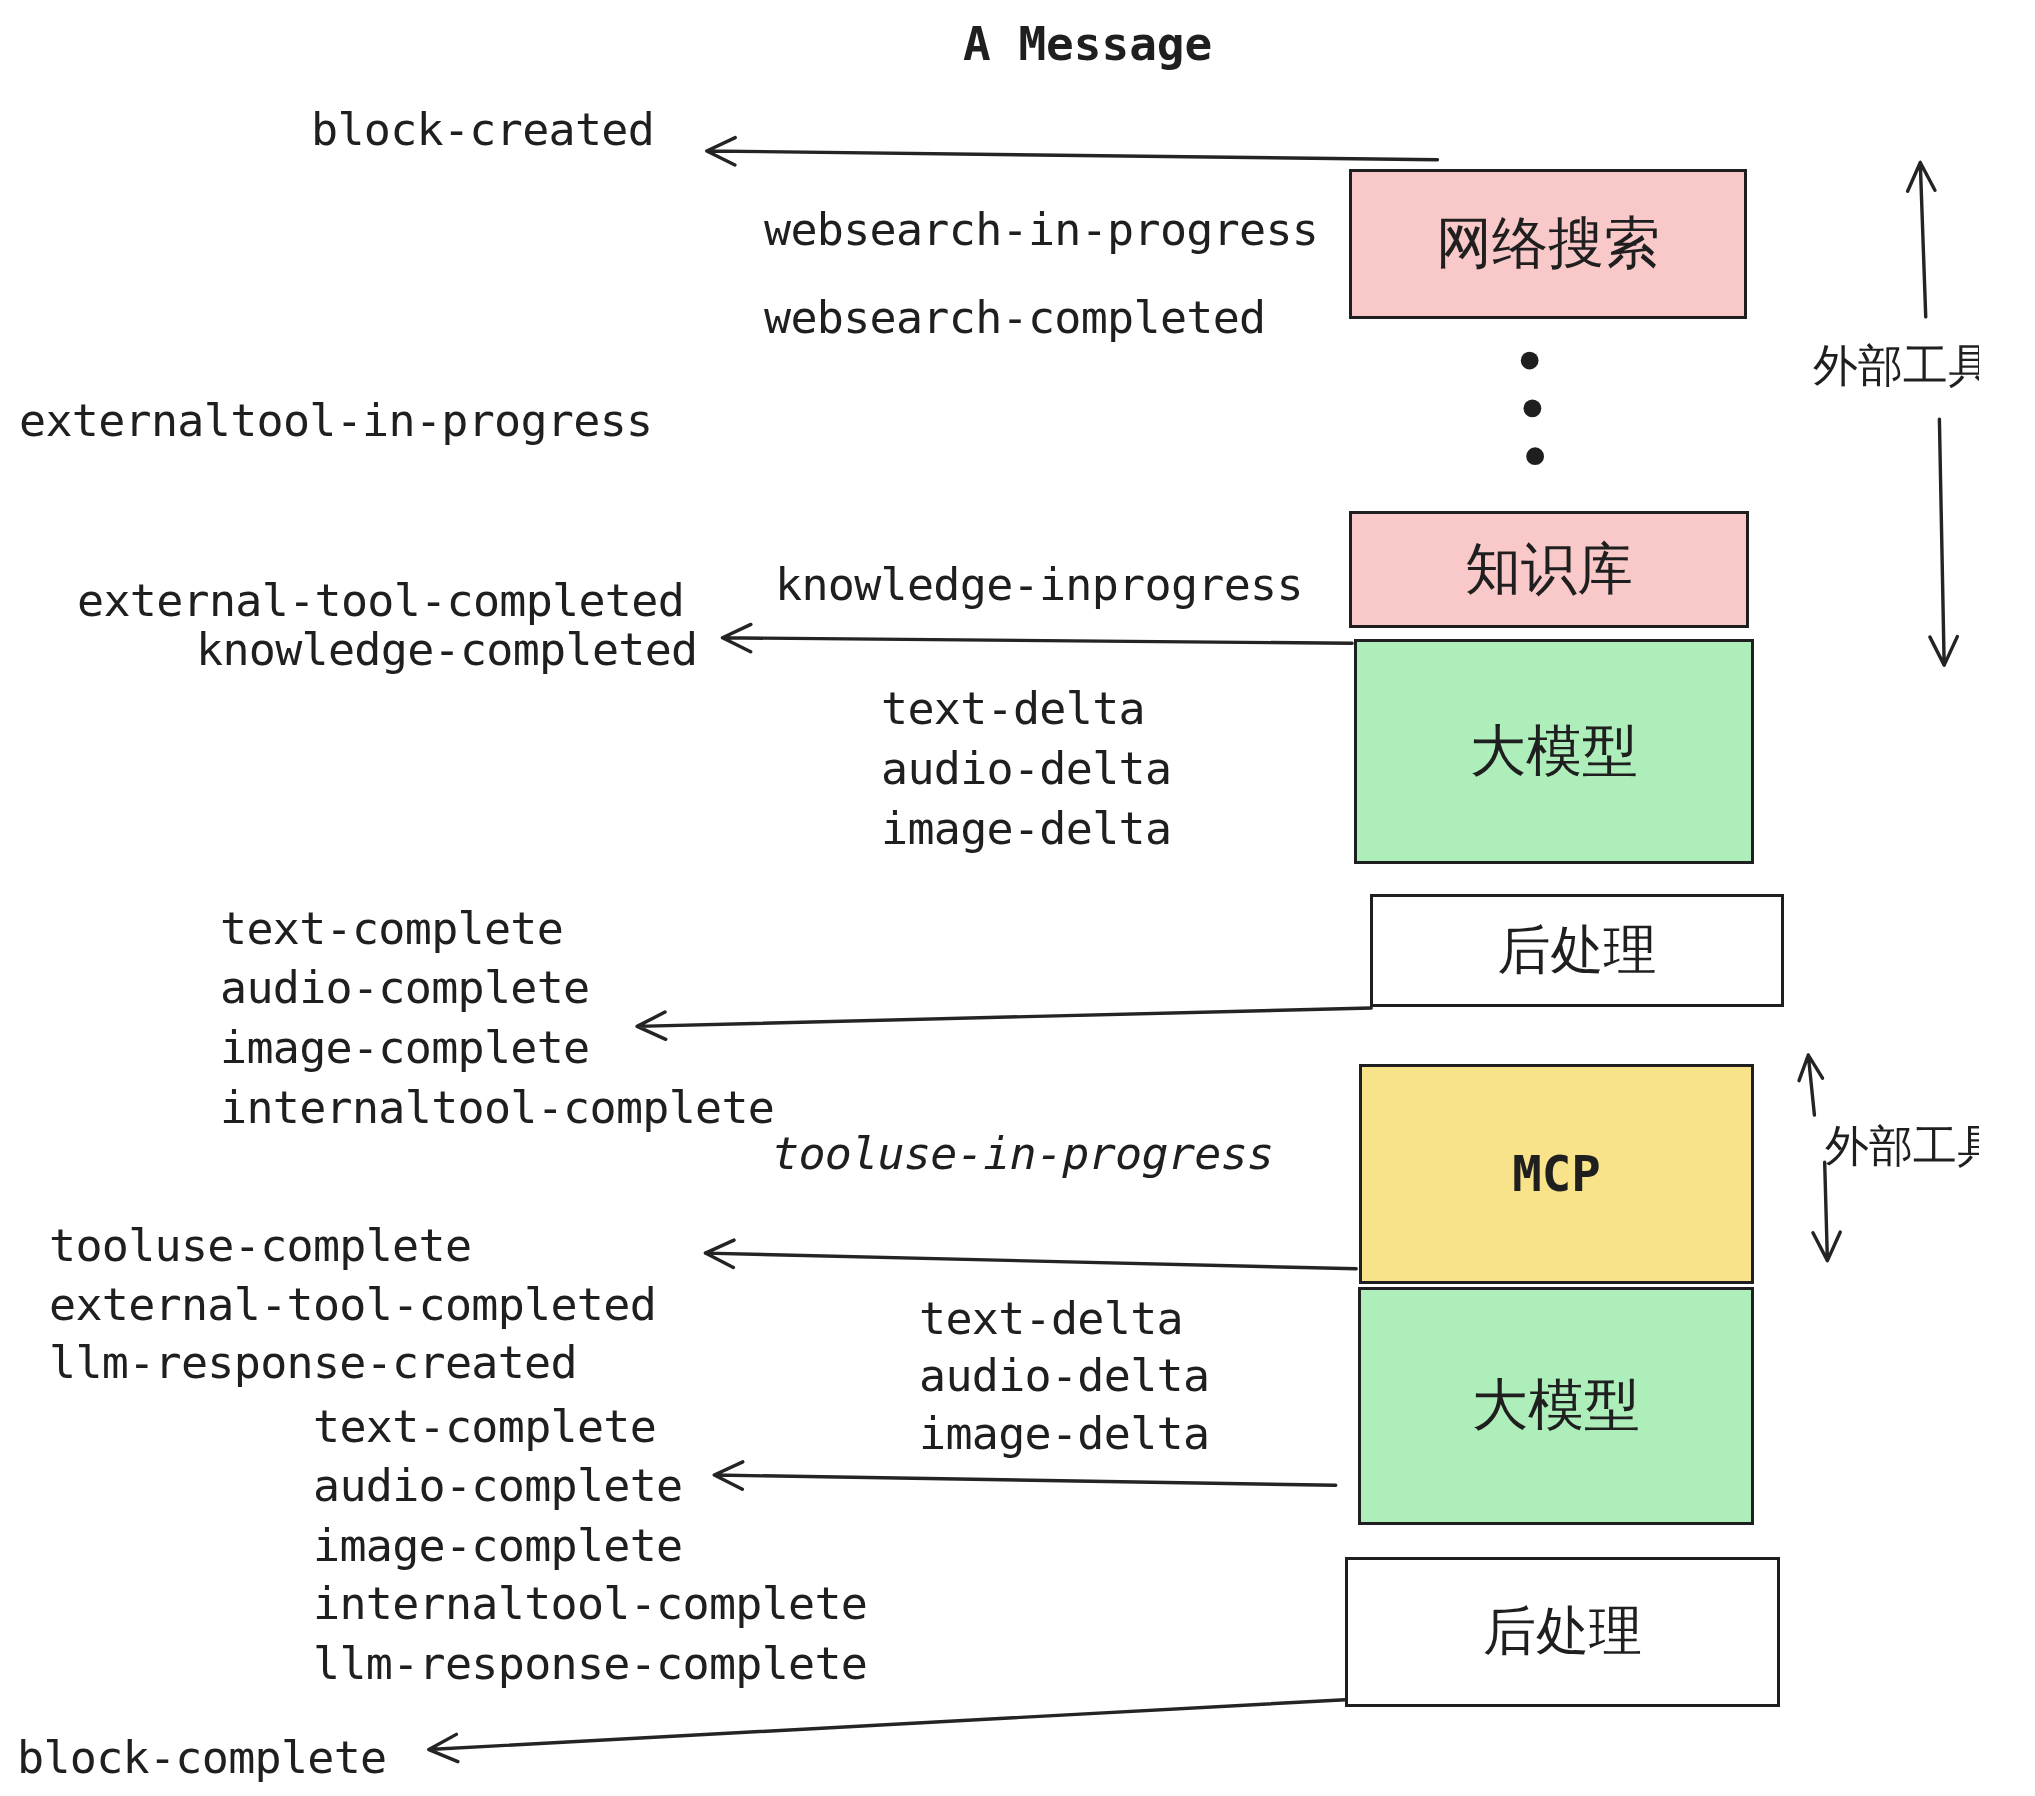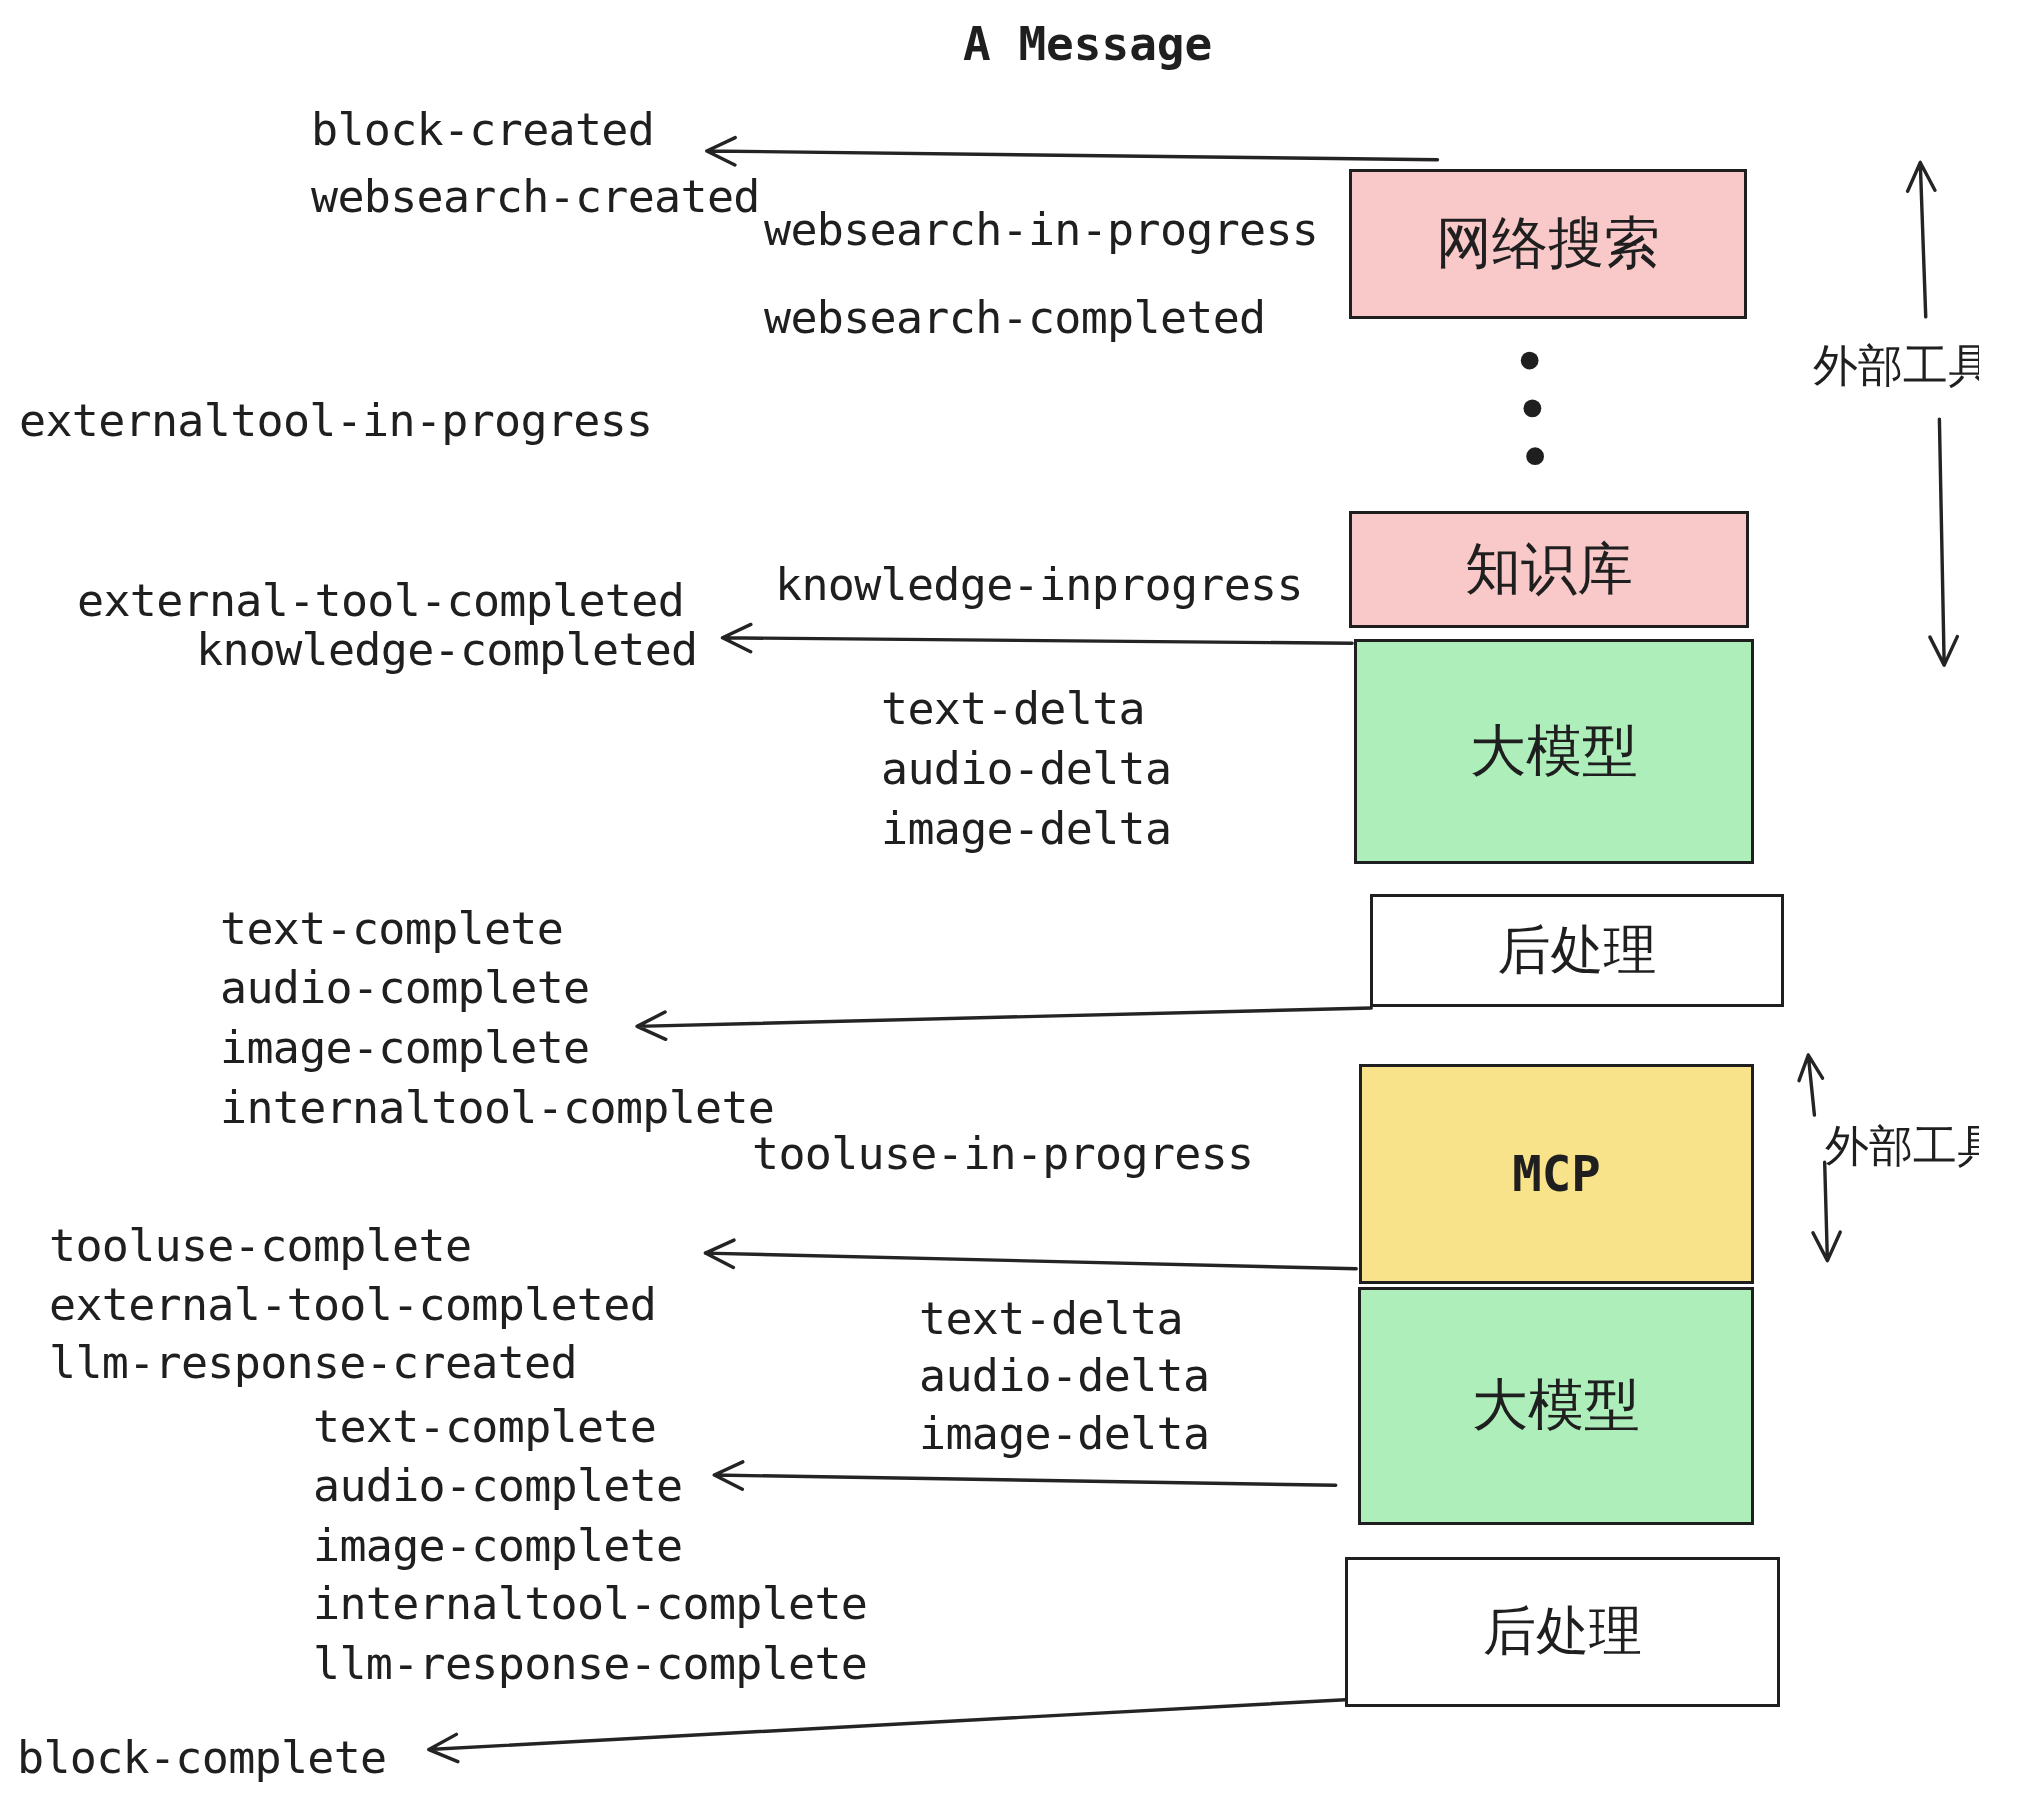--- a/index.html
+++ b/index.html
@@ -50,35 +50,34 @@
     </svg>
   <div class="title" style="left:963px;top:17px">A Message</div>
 <div class="box" style="left: 1349px; top: 169px; width: 398px; height: 150px; background: rgb(249, 200, 200); font-size: 56px;">网络搜索</div>
     <div class="box" style="left: 1349px; top: 511px; width: 400px; height: 117px; background: rgb(249, 200, 200); font-size: 56px;">知识库</div>
     <div class="box" style="left: 1354px; top: 639px; width: 400px; height: 225px; background: rgb(174, 238, 187); font-size: 56px;">大模型</div>
     <div class="box" style="left: 1370px; top: 894px; width: 414px; height: 113px; background: rgb(255, 255, 255); font-size: 53px;">后处理</div>
     <div class="box mono" style="left: 1359px; top: 1032px; width: 395px; height: 220px; background: rgb(248, 227, 138); font-size: 49px; margin-top: 32px;">MCP</div>
     <div class="box" style="left: 1358px; top: 1287px; width: 396px; height: 238px; background: rgb(174, 238, 187); font-size: 56px;">大模型</div>
     <div class="box" style="left: 1345px; top: 1557px; width: 435px; height: 150px; background: rgb(255, 255, 255); font-size: 53px;">后处理</div>
     <div class="event" style="left: 311px; top: 104px;">block-created</div>
-    <div class="event" style="left: 311px; top: 171px;">websearch-created</div>
     <div class="event" style="left: 764px; top: 204px;">websearch-in-progress</div>
     <div class="event" style="left: 764px; top: 292px;">websearch-completed</div>
     <div class="event" style="left: 19px; top: 395px;">externaltool-in-progress</div>
     <div class="event" style="left: 77px; top: 575px;">external-tool-completed</div>
     <div class="event" style="left: 196px; top: 624px;">knowledge-completed</div>
     <div class="event" style="left: 775px; top: 559px;">knowledge-inprogress</div>
     <div class="event" style="left: 881px; top: 683px;">text-delta</div>
     <div class="event" style="left: 881px; top: 743px;">audio-delta</div>
     <div class="event" style="left: 881px; top: 803px;">image-delta</div>
     <div class="event" style="left: 220px; top: 903px;">text-complete</div>
     <div class="event" style="left: 220px; top: 962px;">audio-complete</div>
     <div class="event" style="left: 220px; top: 1022px;">image-complete</div>
     <div class="event" style="left: 220px; top: 1082px;">internaltool-complete</div>
-    <div class="event" style="left: 752px; top: 1128px;">tooluse-in-progress</div>
+    <div class="event" style="left: 772px; top: 1128px; font-style: italic;">tooluse-in-progress</div>
     <div class="event" style="left: 49px; top: 1220px;">tooluse-complete</div>
     <div class="event" style="left: 49px; top: 1279px;">external-tool-completed</div>
     <div class="event" style="left: 49px; top: 1337px;">llm-response-created</div>
     <div class="event" style="left: 919px; top: 1293px;">text-delta</div>
     <div class="event" style="left: 919px; top: 1350px;">audio-delta</div>
     <div class="event" style="left: 919px; top: 1408px;">image-delta</div>
     <div class="event" style="left: 313px; top: 1401px;">text-complete</div>
     <div class="event" style="left: 313px; top: 1460px;">audio-complete</div>
     <div class="event" style="left: 313px; top: 1520px;">image-complete</div>
     <div class="event" style="left: 313px; top: 1578px;">internaltool-complete</div>

